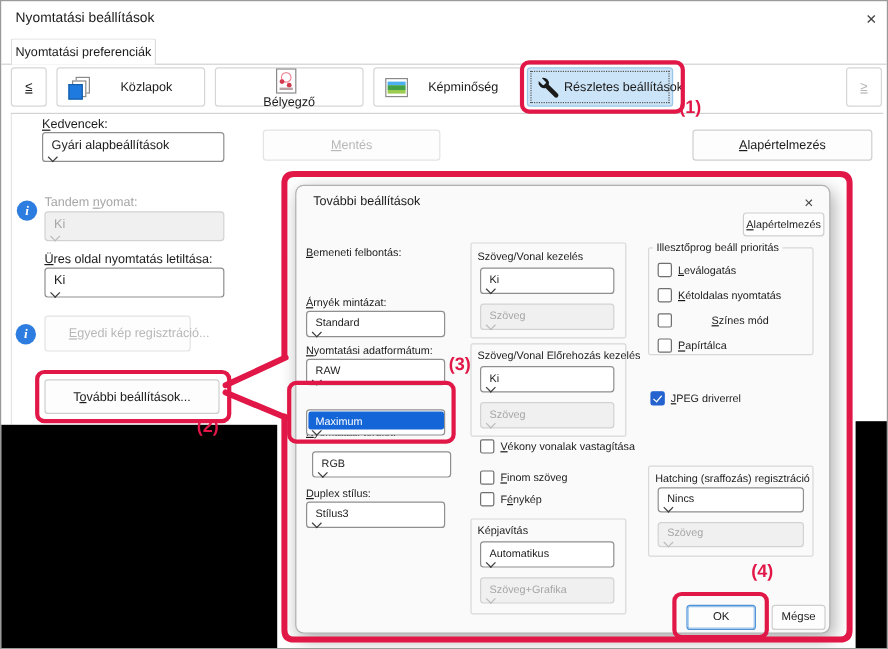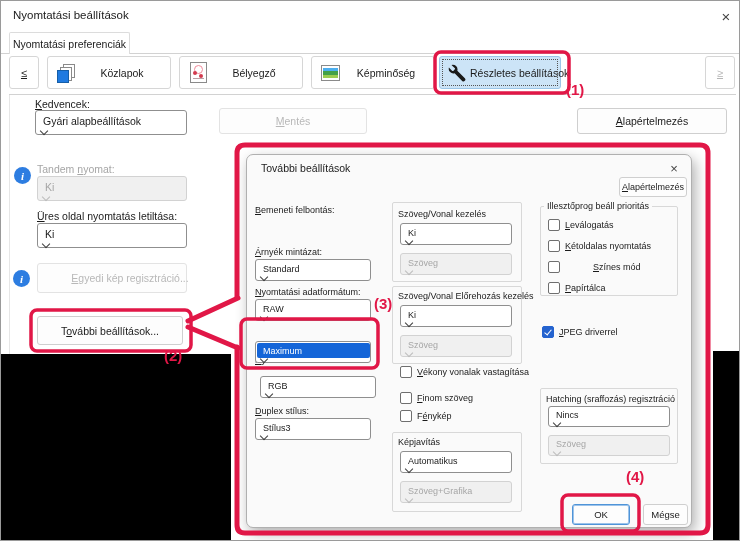--- a/index.html
+++ b/index.html
@@ -78,21 +78,21 @@
 
   <div class="abs tbtn" style="left:46px;top:55px;width:124px;height:33px;">
     <span class="icon22">
       <span class="abs" style="left:7px;top:2px;width:12px;height:14px;background:#fff;border:1px solid #8a8a8a;"></span>
       <span class="abs" style="left:4px;top:5px;width:12px;height:14px;background:#fff;border:1px solid #8a8a8a;"></span>
       <span class="abs" style="left:1px;top:8px;width:12px;height:13px;background:#1f7ae0;border:1px solid #155ea8;"></span>
     </span>
     <span class="cap">Közlapok</span>
   </div>
 
-  <div class="abs tbtn" style="left:178px;top:55px;width:124px;height:33px;">
+  <div class="abs tbtn" style="left:178px;top:55px;width:124px;height:33px;flex-direction:column;">
     <span class="icon22">
       <span class="abs" style="left:2px;top:0;width:17px;height:21px;background:#fff;border:1px solid #8a8a8a;"></span>
       <span class="abs" style="left:6px;top:3px;width:9px;height:9px;border:1.5px solid #ef8a9a;border-radius:50%;"></span>
       <span class="abs" style="left:5px;top:9px;width:4px;height:4px;background:#d23a4e;border-radius:50%;"></span>
       <span class="abs" style="left:11px;top:12px;width:4px;height:4px;background:#d23a4e;border-radius:50%;"></span>
       <span class="abs" style="left:5px;top:16px;width:11px;height:1.5px;background:#b9a0a5;"></span>
     </span>
     <span class="cap">Bélyegző</span>
   </div>
 
@@ -147,21 +147,21 @@
 
   <div class="abs lbl" style="left:36px;top:209px;"><u>Ü</u>res oldal nyomtatás letiltása:</div>
   <div class="abs combo mainfont" style="left:36px;top:222px;width:150px;height:25px;">
     <span class="val">Ki</span>
     <span class="chev">
         <i></i>
       </span>
   </div>
 
   <div class="abs info" style="left:12px;top:269px;"></div>
-  <div class="abs btn dis" style="left:36px;top:262px;width:150px;height:30px;padding-left:36px;">
+  <div class="abs btn dis" style="left:36px;top:262px;width:122px;height:30px;padding-left:36px;">
     <span><u>E</u>gyedi kép regisztráció...</span>
   </div>
 
   <div class="abs btn" style="left:36px;top:315px;width:146px;height:29px;">
     <span>T<u>o</u>vábbi beállítások...</span>
   </div>
 
   <div class="black" style="left:0;top:353px;width:230px;height:188px;"></div>
   <div class="black" style="left:712px;top:350px;width:28px;height:191px;"></div>
 

